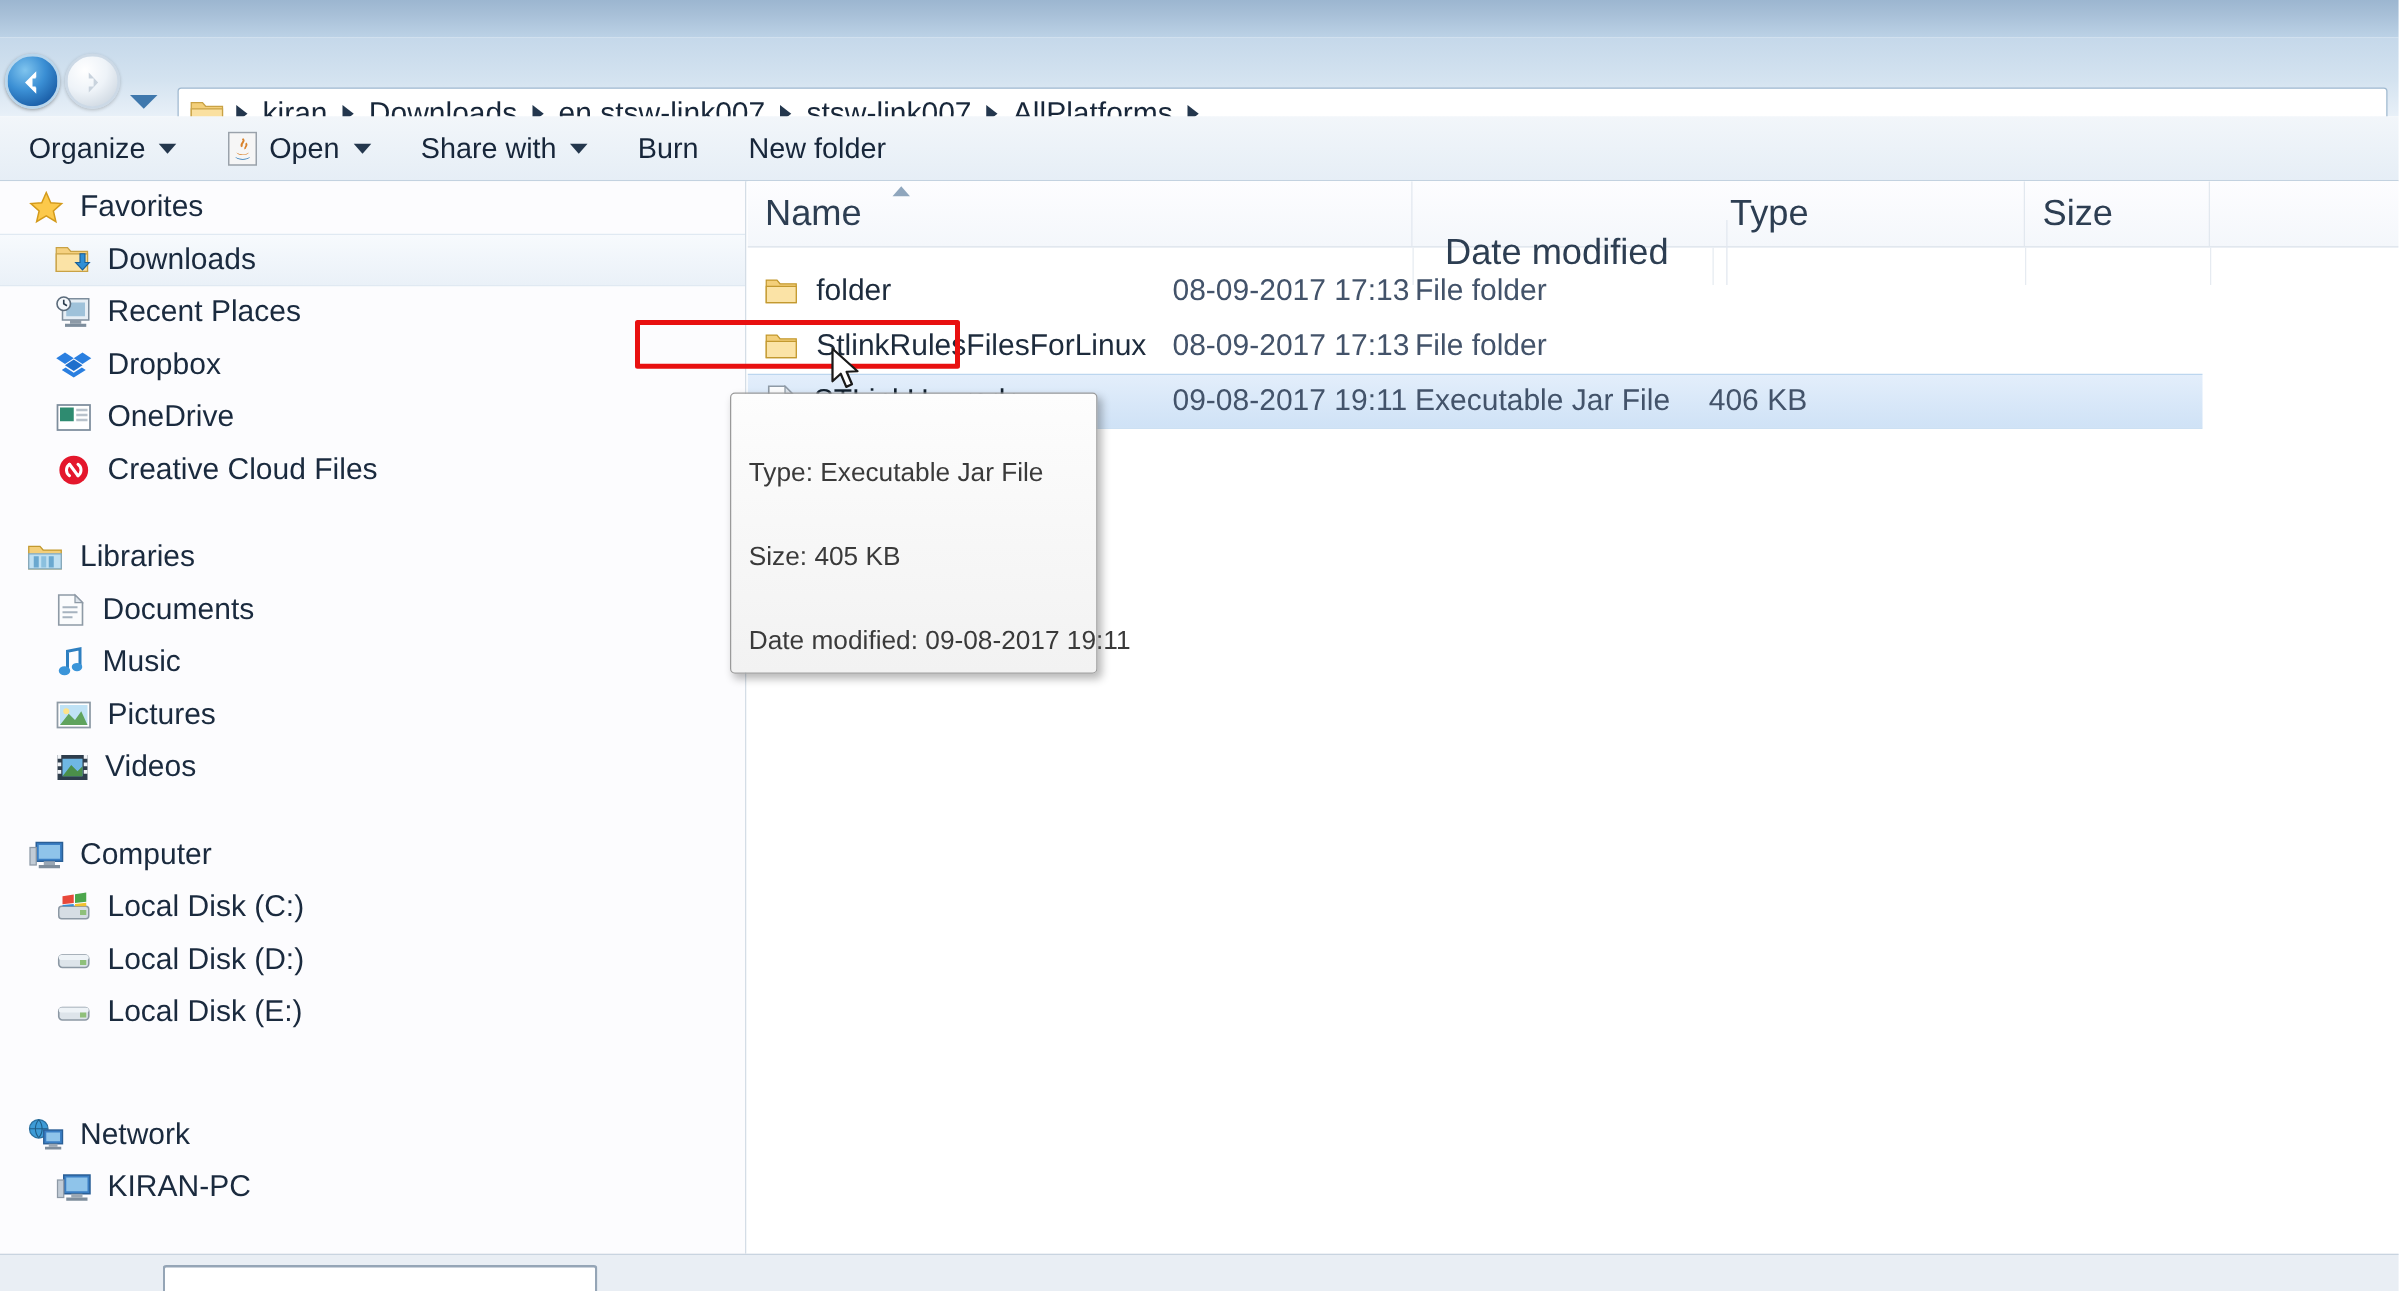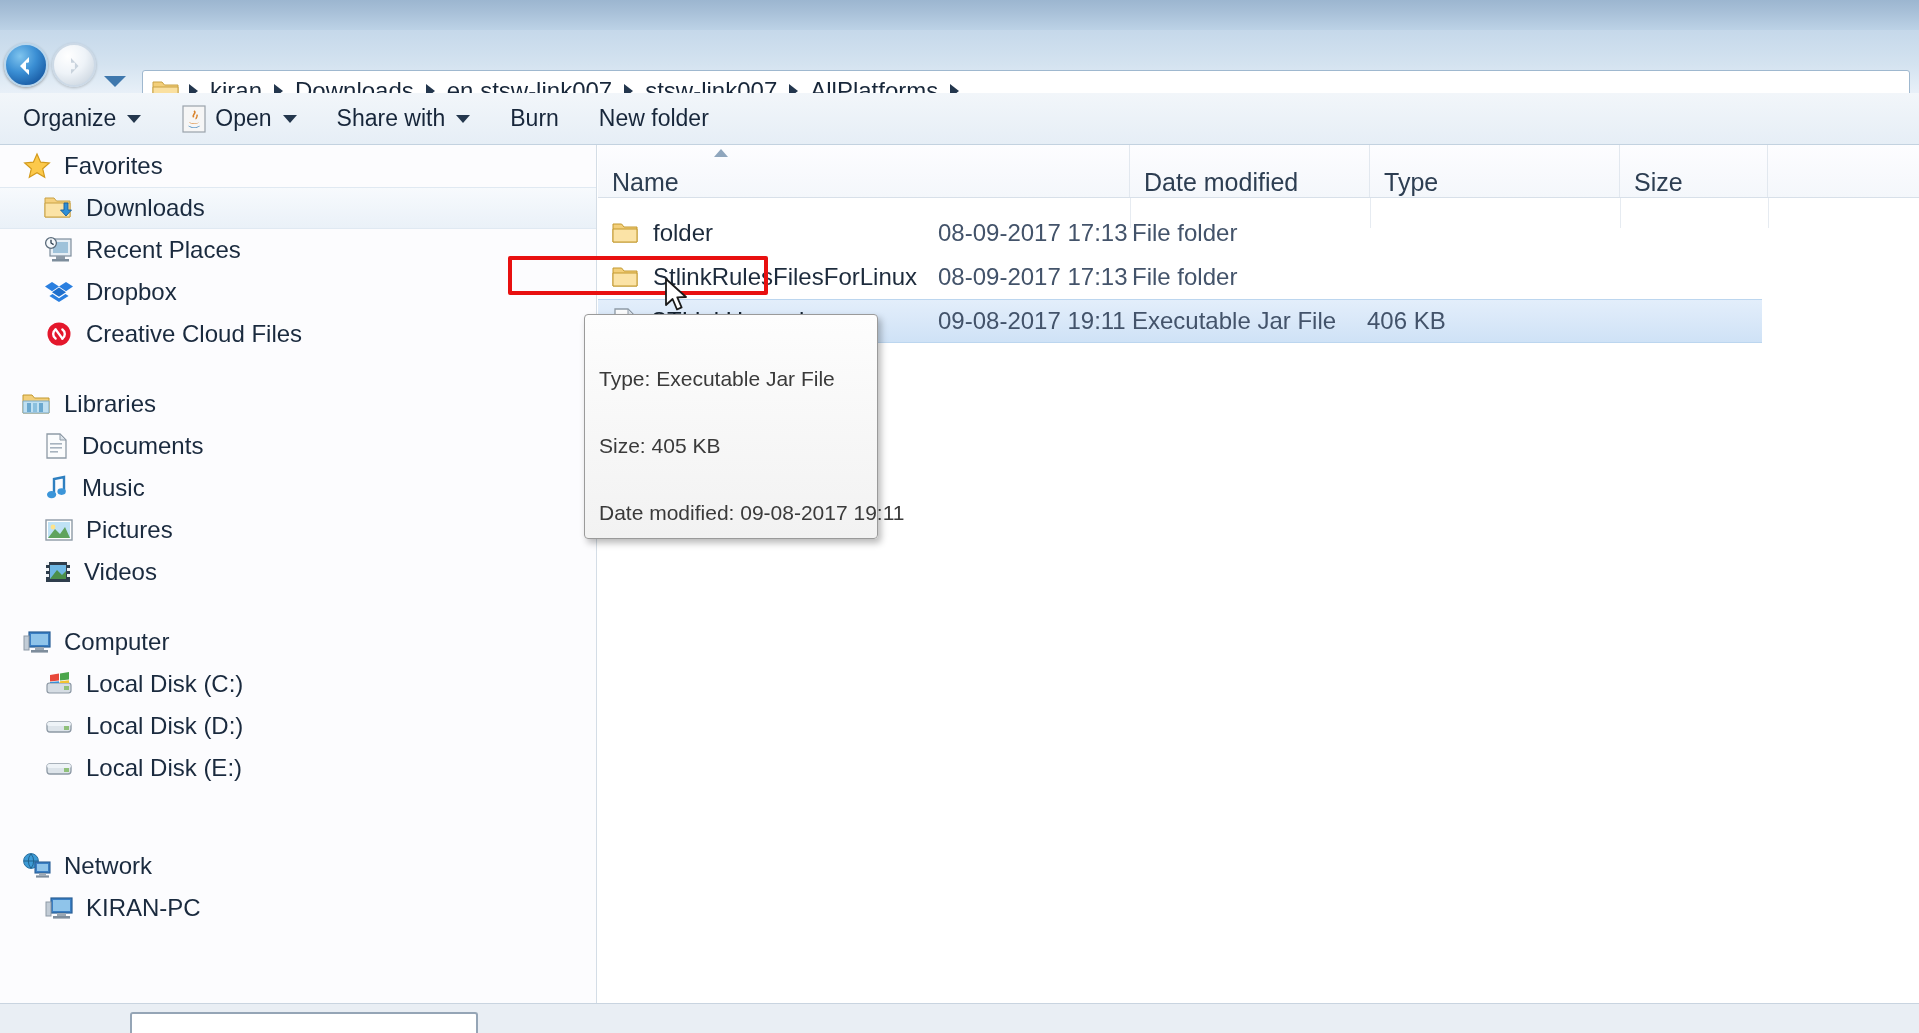--- a/index.html
+++ b/index.html
@@ -183,22 +183,22 @@
     height: 53px;
     background: linear-gradient(to bottom, #fdfdff 0%, #f4f7fb 100%);
     border-bottom: 1px solid #d8e0e9;
   }
 
   .col-h {
     position: absolute;
     top: 0;
     height: 52px;
     display: flex;
-    align-items: flex-end;
-    font-size: 25px;
+    align-items: center;
+    font-size: 29px;
     color: #2d3e52;
     padding-left: 14px;
     border-right: 1px solid #e2e8ef;
     white-space: nowrap;
     cursor: default;
   }
 
   .sort-caret {
     position: absolute;
     top: 4px;
@@ -404,20 +404,30 @@
     <div class="tree-row child">
       <svg class="tr-icon" width="30" height="28" viewBox="0 0 30 28">
         <path d="M8 4 L15 8.6 L8 13.2 L1 8.6 Z" fill="#2a7fe0"></path>
         <path d="M22 4 L29 8.6 L22 13.2 L15 8.6 Z" fill="#2a7fe0"></path>
         <path d="M8 14.2 L15 9.6 L22 14.2 L15 18.8 Z" fill="#1f6fcc"></path>
         <path d="M15 20.2 L21.5 16 L24.6 18 L15 24 L5.4 18 L8.5 16 Z" fill="#2a7fe0"></path>
       </svg>
       <span>Dropbox</span>
     </div>
 
+    <div class="tree-row child">
+      <svg class="tr-icon" width="30" height="26" viewBox="0 0 30 26">
+        <rect x="2" y="3" width="26" height="20" fill="#ffffff" stroke="#7d8d9c" stroke-width="1.4"></rect>
+        <rect x="4" y="5" width="11" height="11" fill="#2e8b70"></rect>
+        <rect x="17" y="6" width="9" height="2" fill="#b8c2cb"></rect>
+        <rect x="17" y="10" width="9" height="2" fill="#b8c2cb"></rect>
+        <rect x="17" y="14" width="9" height="2" fill="#b8c2cb"></rect>
+      </svg>
+      <span>OneDrive</span>
+    </div>
 
     <div class="tree-row child">
       <svg class="tr-icon" width="30" height="28" viewBox="0 0 30 28">
         <circle cx="15" cy="14" r="11.5" fill="#e4172c"></circle>
         <path d="M11.6 9.4 a5.6 5.6 0 0 0 0 9.2 M18.4 9.4 a5.6 5.6 0 0 1 0 9.2" stroke="#ffffff" stroke-width="2.4" fill="none" stroke-linecap="round"></path>
         <path d="M11.6 9.4 L18.4 18.6" stroke="#ffffff" stroke-width="2.4" stroke-linecap="round"></path>
       </svg>
       <span>Creative Cloud Files</span>
     </div>
 
@@ -549,21 +559,21 @@
     </div>
   </div>
 
   <div class="list-pane">
 
     <div class="col-headers">
       <div class="col-h" style="left:0; width:532px;">
         <span class="sort-caret" style="left:116px;"></span>
         <span>Name</span>
       </div>
-      <div class="col-h" style="left:532px; width:240px;">
+      <div class="col-h" style="left:544px; width:240px;margin-top:31px;">
         <span>Date modified</span>
       </div>
       <div class="col-h" style="left:772px; width:250px;">
         <span>Type</span>
       </div>
       <div class="col-h" style="left:1022px; width:148px;">
         <span>Size</span>
       </div>
     </div>
 

